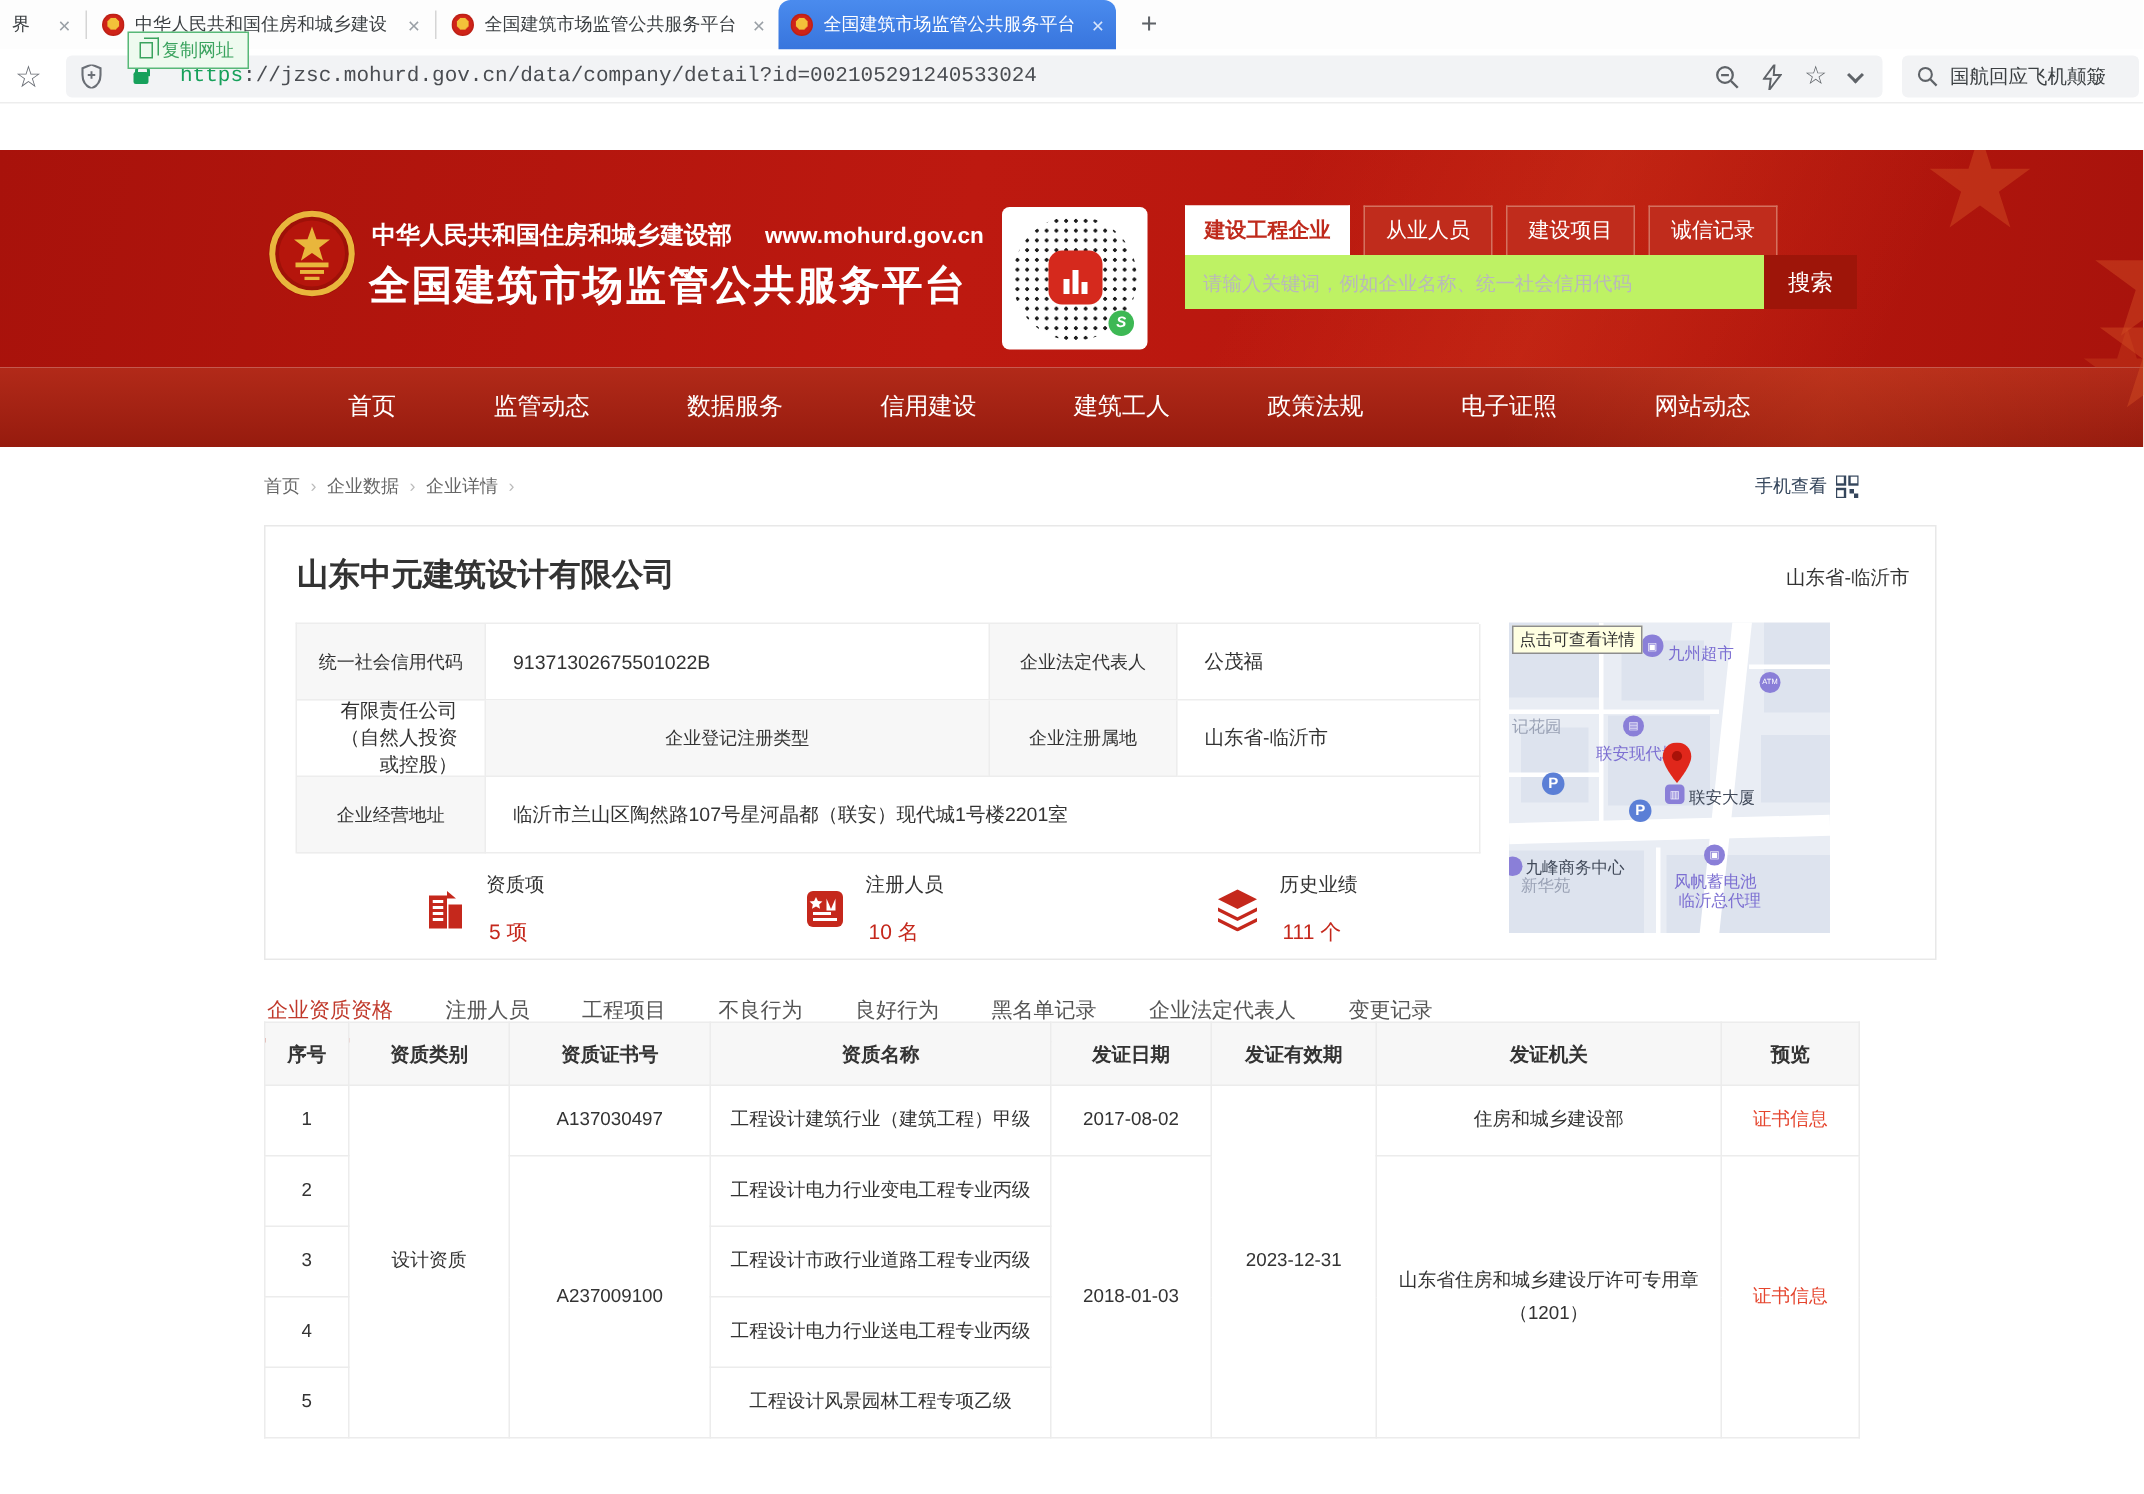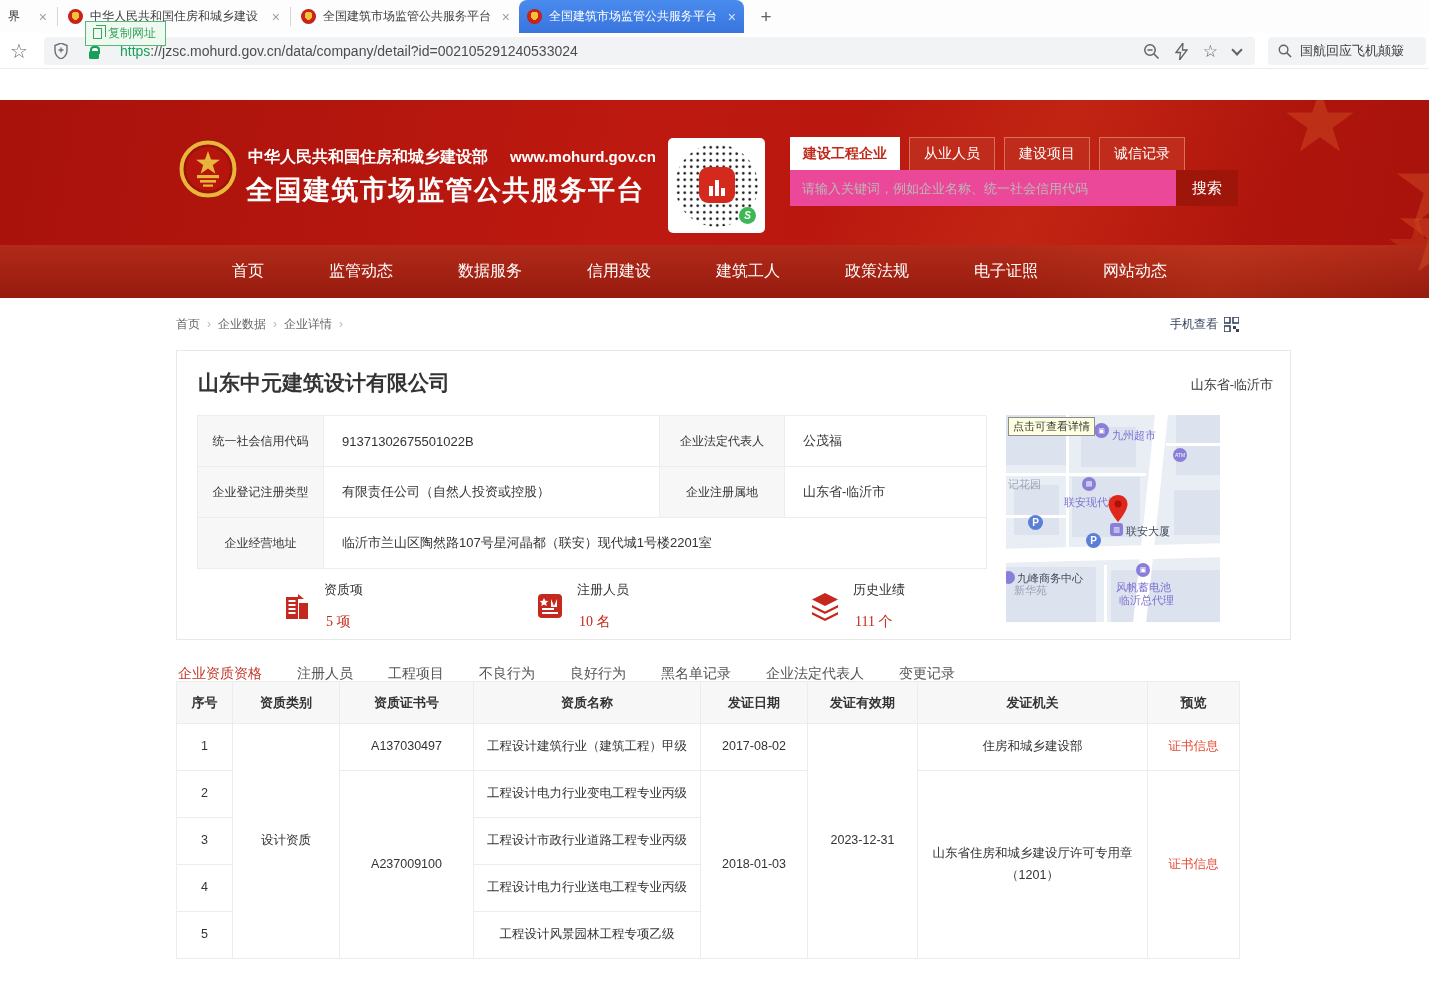--- a/index.html
+++ b/index.html
@@ -17,21 +17,21 @@
   .tab.active .x { color:#d7e4fb; }
   .favicon { width:15px; height:15px; border-radius:50%; background:radial-gradient(circle at 50% 45%, #f3c13a 0 4px, #cf2318 4px); flex:0 0 15px; border:1px solid rgba(0,0,0,.08); }
   .newtab { position:absolute; left:752px; top:4px; width:28px; height:26px; color:#5f6368; font-size:19px; display:flex; align-items:center; justify-content:center; cursor:pointer; }
   .copy-tip { position:absolute; left:85px; top:21px; z-index:30; background:#eefaef; border:1px solid #58b878; color:#3ba35f; font-size:12px; padding:3px 9px 3px 7px; display:flex; align-items:center; gap:6px; }
   .copy-ic { position:relative; width:9px; height:11px; border:1px solid #3ba35f; background:#eefaef; }
   .copy-ic::before { content:''; position:absolute; left:2px; top:-4px; width:9px; height:11px; border:1px solid #3ba35f; border-bottom:none; border-left:none; }
 
   .addrbar { position:absolute; left:0; top:33px; width:100%; height:36px; background:#fff; border-bottom:1px solid #ededed; }
   .bigstar { position:absolute; left:10px; top:6px; font-size:20px; color:#6b6f76; }
   .omnibox { position:absolute; left:44px; top:4px; width:1211px; height:28px; background:#f2f3f5; border-radius:4px; display:flex; align-items:center; }
-  .omni-left { display:flex; align-items:flex-end; gap:21px; padding-left:10px; flex:1; min-width:0; }
+  .omni-left { display:flex; align-items:flex-start; gap:21px; padding-left:10px; flex:1; min-width:0;font-family:Liberation Mono, monospace; }
   .urltext { font-size:14px; color:#4a4d52; white-space:nowrap; overflow:hidden; }
   .urltext .scheme { color:#17a05b; }
   .omni-right { display:flex; align-items:center; gap:15px; padding-right:14px; color:#5f6368; }
   .lockic { position:relative; width:10px; height:8px; background:#17a05b; border-radius:1.5px; margin-top:5px; }
   .lockic::before { content:''; position:absolute; left:1px; top:-5px; width:6px; height:6px; border:2px solid #17a05b; border-bottom:none; border-radius:4px 4px 0 0; }
   .chev { width:8px; height:8px; border-right:2px solid #5f6368; border-bottom:2px solid #5f6368; transform:rotate(45deg); margin-top:-3px; }
   .quickbox { position:absolute; left:1268px; top:4px; width:158px; height:28px; background:#f2f3f5; border-radius:4px; display:flex; align-items:center; gap:8px; padding:0 10px; font-size:13px; color:#3c4043; }
 
   
   .redhead { position:absolute; left:0; top:100px; width:100%; height:145px; background:linear-gradient(100deg,#a8120b 0%,#bd1910 45%,#b5160d 78%,#a8130c 100%); overflow:hidden; }
@@ -50,21 +50,21 @@
     background-image:radial-gradient(#1c1c1c 1.25px, transparent 1.35px); background-size:6.5px 6.5px; }
   .qr-logo { position:absolute; left:31px; top:29px; width:36px; height:36px; border-radius:9px; background:#d5291d; display:flex; align-items:flex-end; justify-content:center; gap:2px; padding-bottom:7px; }
   .qr-logo i { display:block; width:4px; background:#fff; }
   .qr-go { position:absolute; right:9px; bottom:9px; width:17px; height:17px; border-radius:50%; background:#3db854; color:#fff; font-size:10px; font-weight:bold; display:flex; align-items:center; justify-content:center; font-style:italic; }
 
   .srch { position:absolute; left:790px; top:137px; width:448px; }
   .srch-tabs { display:flex; gap:9px; height:33px; }
   .srch-tab { min-width:86px; padding:0 12px; display:flex; align-items:center; justify-content:center; font-size:14px; color:#fff; background:#c02c1c; border:1px solid #d4715f; border-bottom:none; cursor:pointer; }
   .srch-tab.on { background:#fff; color:#bf2a1c; font-weight:bold; border-color:#fff; }
   .srch-row { display:flex; height:36px; }
-  .srch-input { flex:1; height:36px; border:none; outline:none; background:#ec4899; padding:0 12px; font-size:13px; color:#333; font-family:inherit; }
+  .srch-input { flex:1; height:36px; border:none; outline:none; background:#bef264; padding:0 12px; font-size:13px; color:#333; font-family:inherit; }
   .srch-input::placeholder { color:#b9b9b9; }
   .srch-btn { width:62px; height:36px; background:#9e1509; color:#fff; font-size:15px; border:none; cursor:pointer; font-family:inherit; }
 
   .mainnav { position:absolute; left:176px; top:245px; width:1063px; height:53px; display:flex; align-items:center; justify-content:space-between; padding:0 72px 0 56px; }
   .mainnav a { color:#fff; font-size:16px; text-decoration:none; cursor:pointer; white-space:nowrap; }
 
   
   .crumbrow { position:absolute; left:176px; top:314px; width:1063px; height:20px; font-size:12px; color:#666; display:flex; align-items:center; }
   .crumbrow .sep { color:#bbb; margin:0 7px; }
   .crumbrow .right { margin-left:auto; display:flex; align-items:center; gap:6px; color:#35465c; cursor:pointer; }
@@ -76,21 +76,21 @@
 
   .infogrid { position:absolute; left:20px; top:64px; width:789px; display:grid; grid-template-columns:126px 336px 125px 202px; border-top:1px solid #ededed; border-left:1px solid #ededed; }
   .ig-cell { border-right:1px solid #ededed; border-bottom:1px solid #ededed; height:51px; display:flex; align-items:center; font-size:13px; color:#333;text-align:right; }
   .ig-label { background:#f7f7f7; justify-content:center; font-size:12px; text-align:center; padding:0 6px; }
   .ig-value { padding:0 18px; }
   .ig-span3 { grid-column:2 / 5; }
 
   .stats { position:absolute; left:20px; top:228px; width:789px; height:54px; display:flex; }
   .stat { display:flex; align-items:center; gap:12px; cursor:pointer; }
   .stat1 { margin-left:85px; } .stat2 { margin-left:172px; } .stat3 { margin-left:180px; }
-  .stat .txt { display:flex; flex-direction:column; gap:14px;font-family:Liberation Serif, serif; }
+  .stat .txt { display:flex; flex-direction:column; gap:14px; }
   .stat .lbl { font-size:13px; color:#333; }
   .stat .val { font-size:14px; color:#c5281c; padding-left:2px; }
 
   
   .map { position:absolute; left:829px; top:64px; width:214px; height:207px; background:#e9edf4; overflow:hidden; cursor:pointer; }
   .blk { position:absolute; background:#dde3ee; }
   .road { position:absolute; background:#fff; }
   .map-tip { position:absolute; left:2px; top:2px; z-index:6; background:#ffffe1; border:1px solid #8d8d8d; color:#333; font-size:11px; padding:1px 4px; white-space:nowrap; }
   .mlabel { position:absolute; font-size:11px; white-space:nowrap; z-index:4; }
   .purple { color:#7c6fd2; } .grayl { color:#9aa2b5; } .darkl { color:#414a5a; }
@@ -259,22 +259,22 @@
   <div class="card">
     <div class="cname">山东中元建筑设计有限公司</div>
     <div class="cregion">山东省-临沂市</div>
 
     <div class="infogrid">
       <div class="ig-cell ig-label">统一社会信用代码</div>
       <div class="ig-cell ig-value">91371302675501022B</div>
       <div class="ig-cell ig-label">企业法定代表人</div>
       <div class="ig-cell ig-value">公茂福</div>
 
+      <div class="ig-cell ig-value">有限责任公司（自然人投资或控股）</div>
       <div class="ig-cell ig-label">企业登记注册类型</div>
-      <div class="ig-cell ig-value">有限责任公司（自然人投资或控股）</div>
       <div class="ig-cell ig-label">企业注册属地</div>
       <div class="ig-cell ig-value">山东省-临沂市</div>
 
       <div class="ig-cell ig-label">企业经营地址</div>
       <div class="ig-cell ig-value ig-span3">临沂市兰山区陶然路107号星河晶都（联安）现代城1号楼2201室</div>
     </div>
 
     <div class="stats">
       <div class="stat stat1">
         <svg width="30" height="30" viewBox="0 0 30 30">

